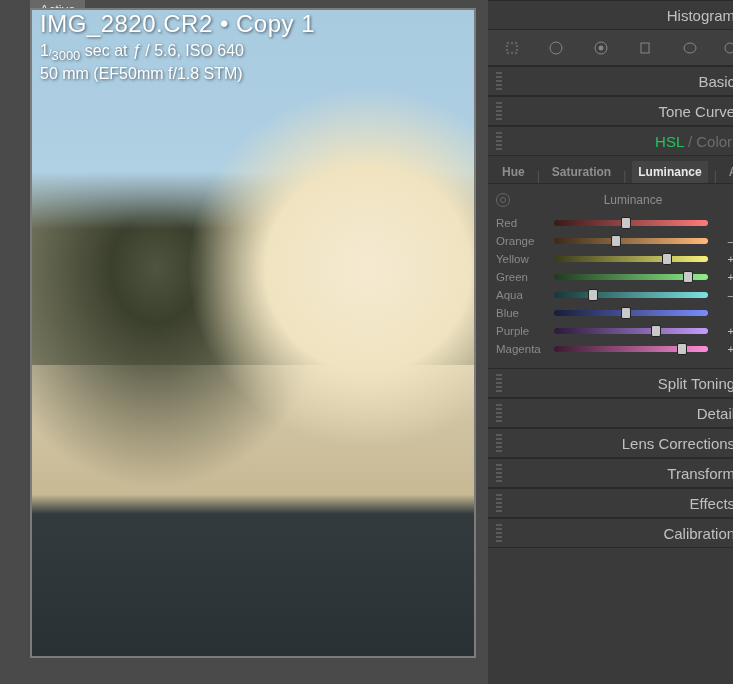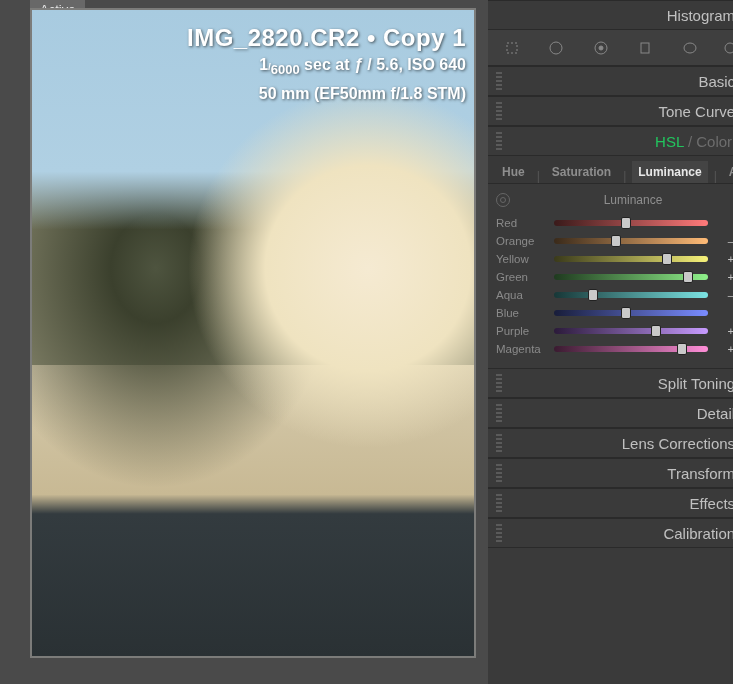--- a/index.html
+++ b/index.html
@@ -19,28 +19,27 @@
     width:446px; height:650px; margin-top:4px; border:2px solid #7c7c7a;
     background:
       radial-gradient(circle at 76% 40%, #f5ead2 0%, #efe3c0 20%, transparent 35%),
       linear-gradient(to bottom,#a8cbe0 0%,#b0d0e3 25%,transparent 34%),
       radial-gradient(ellipse at 28% 40%, #4e543f 0%, #3b402d 10%,transparent 40%),
       linear-gradient(to bottom,transparent 0%,transparent 55%,#d5caac 55%,#c8b994 75%,#333b3f 78%,#2a3134 100%),
       #8b8a70;
     position:relative;
   }
   .overlay-text {
-    position:absolute; top:14px; left:8px; right:8px;
+    position:absolute; top:0; left:8px; right:8px;
     color:#fff; text-shadow:1px 1px 3px rgba(0,0,0,.6);
-    font-weight:700;
-    text-align:right;
+    font-weight:400;
   }
   .ot-line1 { font-size:24px; letter-spacing:0.5px; }
   .ot-line2 { font-size:16px; margin-top:4px; }
-  .ot-line3 { font-size:16px; margin-top:8px; }
+  .ot-line3 { font-size:16px; margin-top:2px; }
   .sub { font-size:11px; vertical-align:sub; }
   .ital { font-style:italic; }
 
   .panel-header {
     display:flex; align-items:center; justify-content:flex-end;
     height:30px; padding:0 8px; border-bottom:1px solid #2a2a2a; border-top:1px solid #2a2a2a;
     font-size:15px; color:#c0c0c0;
   }
   .panel-header .grip {
     width:6px; height:18px; margin-right:auto;
@@ -95,21 +94,21 @@
 </style>
 </head>
 <body>
 
 <div class="left-col">
   <div class="active-badge">Active</div>
   <div class="preview">
     <div class="overlay-text">
       <div class="ot-line1">IMG_2820.CR2  •  Copy 1</div>
       <div class="ot-line2">
-        <span><span>1</span><span style="font-size:9px">/</span><span class="sub" style="font-size:13px">6000</span></span>
+        <span><span>1</span><span style="font-size:9px">/</span><span class="sub" style="font-size:13px">3000</span></span>
         <span> sec at </span><span class="ital">ƒ</span><span> / 5.6, ISO 640</span>
       </div>
       <div class="ot-line3">50 mm (EF50mm f/1.8 STM)</div>
     </div>
   </div>
 </div>
 
 <div class="right-col">
   <div class="panel-header">
     <span>Histogram</span>

